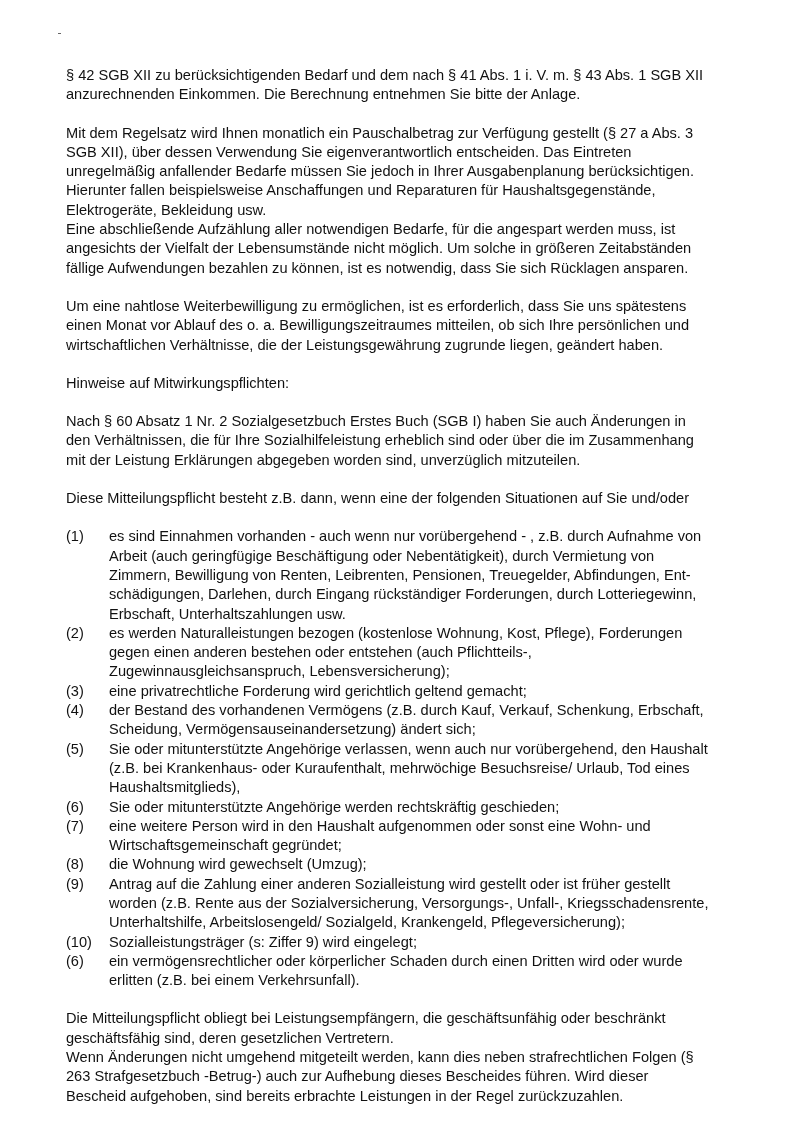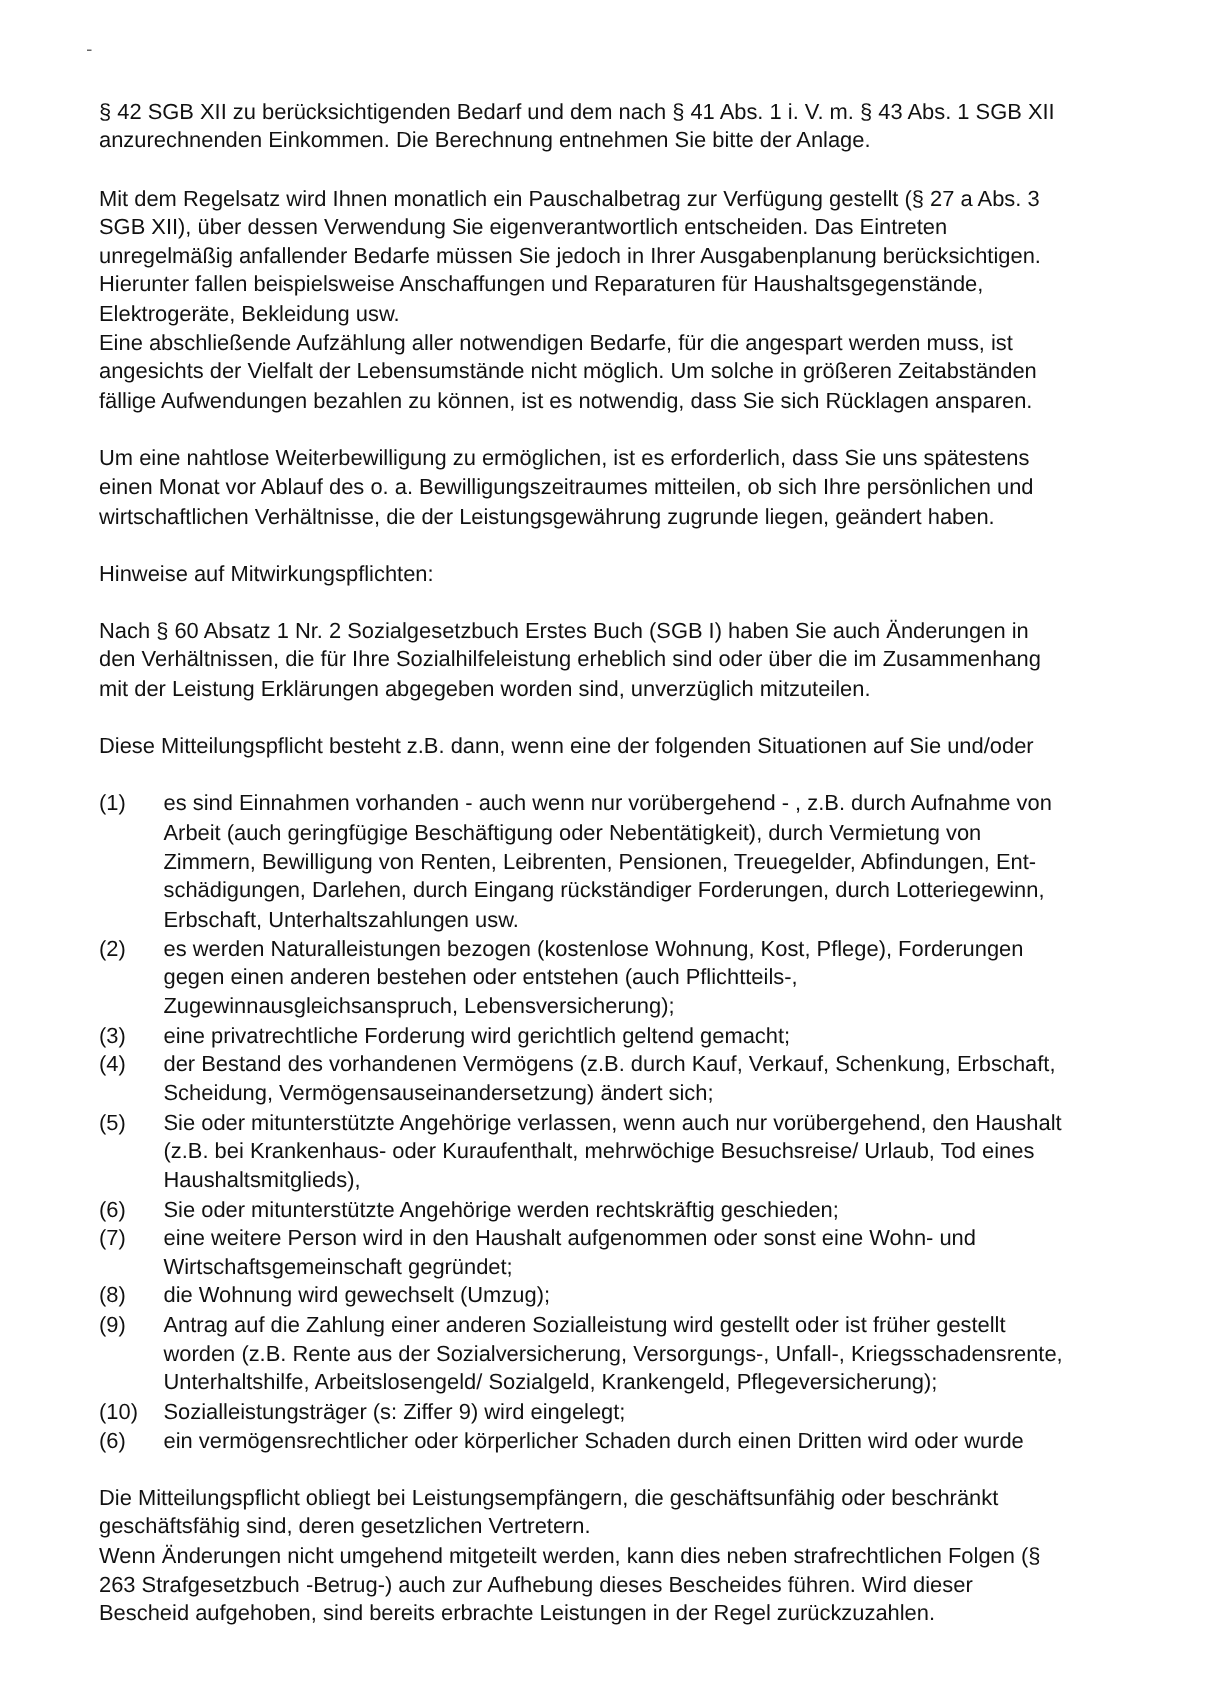--- a/index.html
+++ b/index.html
@@ -151,20 +151,21 @@
       <span class="line">worden (z.B. Rente aus der Sozialversicherung, Versorgungs-, Unfall-, Kriegsschadensrente,</span>
       <span class="line">Unterhaltshilfe, Arbeitslosengeld/ Sozialgeld, Krankengeld, Pflegeversicherung);</span>
     </li>
     <li class="list-item">
       <span class="num">(10)</span>
       <span class="line">Sozialleistungsträger (s: Ziffer 9) wird eingelegt;</span>
     </li>
     <li class="list-item">
       <span class="num">(6)</span>
       <span class="line">ein vermögensrechtlicher oder körperlicher Schaden durch einen Dritten wird oder wurde</span>
+      <span class="line">erlitten (z.B. bei einem Verkehrsunfall).</span>
     </li>
   </ul>
 
   <div class="para">
     <span class="line">Die Mitteilungspflicht obliegt bei Leistungsempfängern, die geschäftsunfähig oder beschränkt</span>
     <span class="line">geschäftsfähig sind, deren gesetzlichen Vertretern.</span>
     <span class="line">Wenn Änderungen nicht umgehend mitgeteilt werden, kann dies neben strafrechtlichen Folgen (§</span>
     <span class="line">263 Strafgesetzbuch -Betrug-) auch zur Aufhebung dieses Bescheides führen. Wird dieser</span>
     <span class="line">Bescheid aufgehoben, sind bereits erbrachte Leistungen in der Regel zurückzuzahlen.</span>
   </div>

